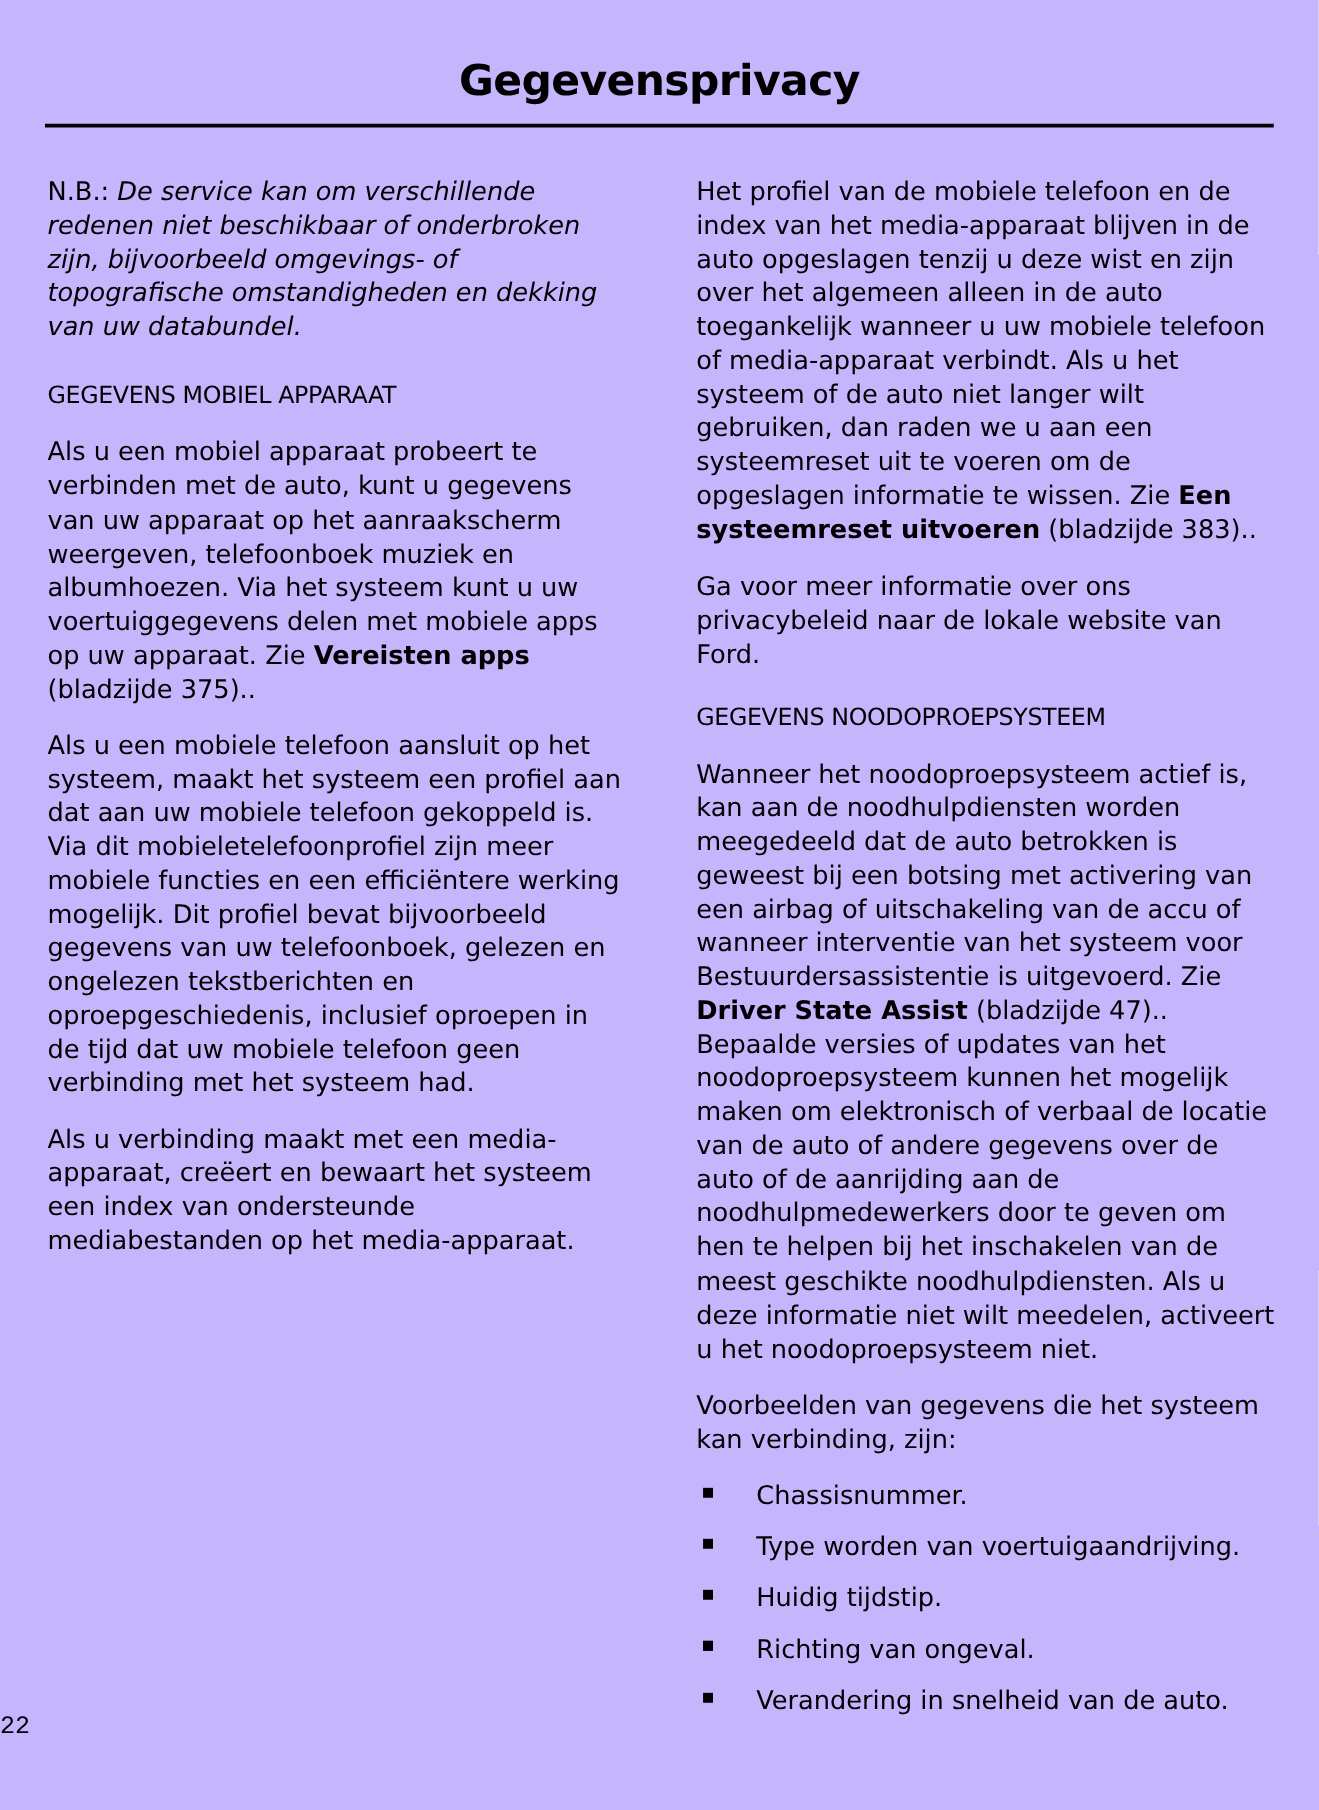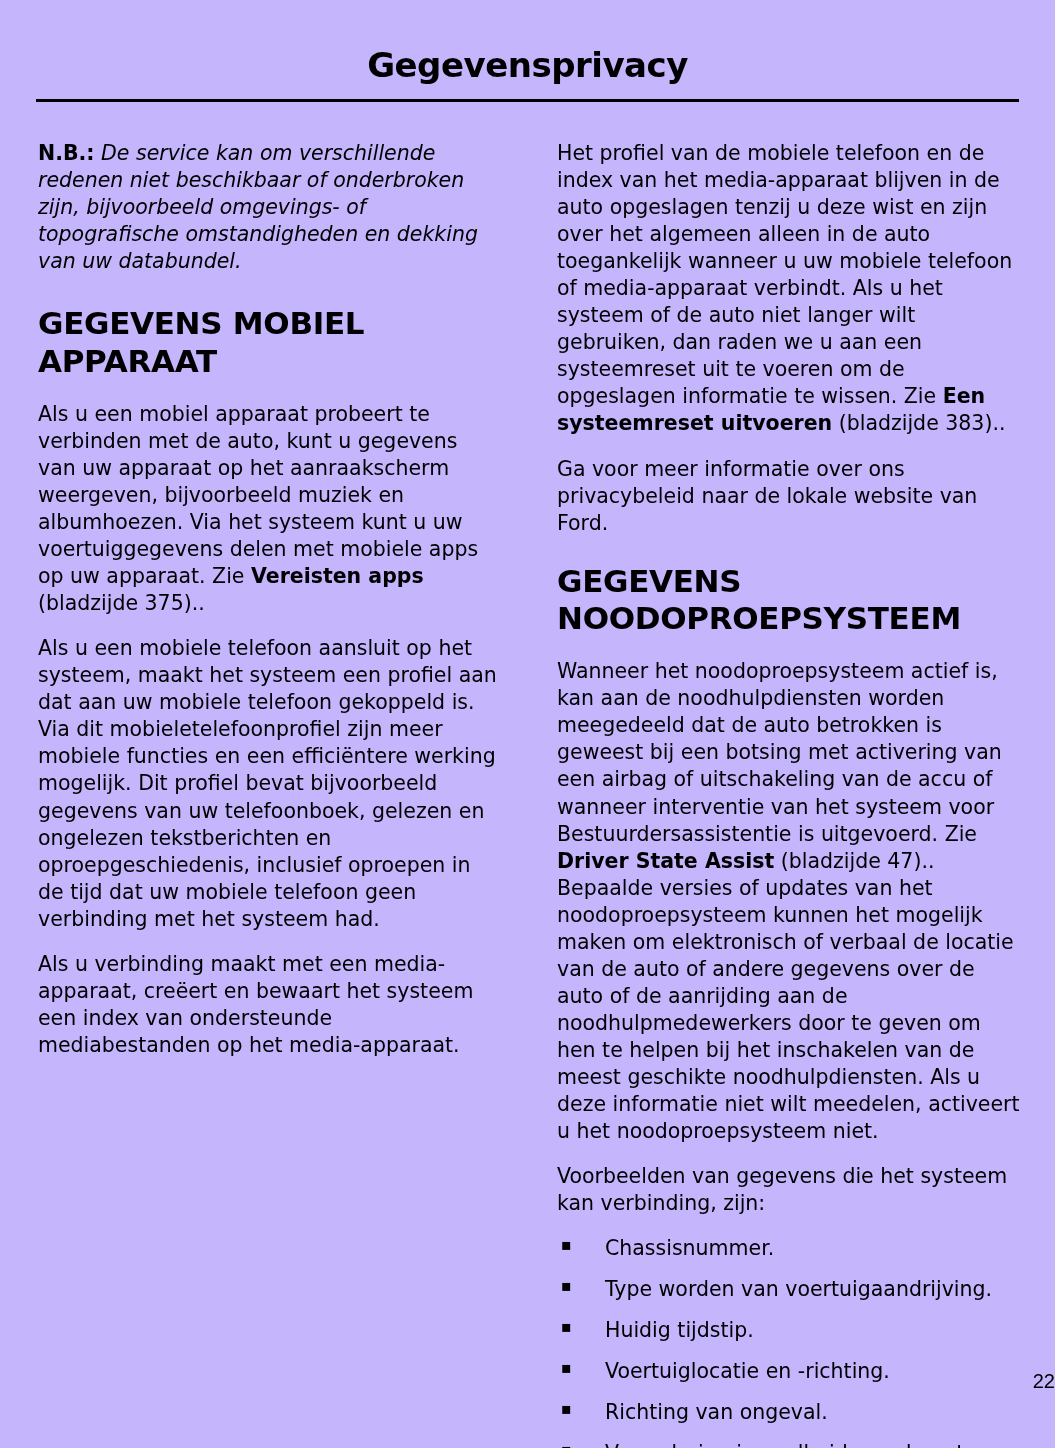--- a/index.html
+++ b/index.html
@@ -50,30 +50,30 @@
   p {
     margin: 0 0 18px 0;
     font-size: 20.5px;
     line-height: 1.32;
     font-family: "DejaVu Sans", sans-serif;
   }
   p.note {
     font-style: italic;
   }
   .nb {
-    font-weight: bold;
+    font-weight: normal;
     font-style: normal;
   }
   .link {
     text-decoration: underline;
     font-style: italic;
   }
   h2 {
-    font-size: 31px;
-    font-weight: bold;
+    font-size: 19px;
+    font-weight: normal;
     line-height: 1.22;
     margin: 26px 0 20px 0;
     letter-spacing: -0.3px;
     font-family: "DejaVu Sans", sans-serif;
   }
   h2.first {
     margin-top: 30px;
   }
   .b {
     font-weight: bold;
@@ -95,43 +95,43 @@
     position: absolute;
     left: 4px;
     top: -1px;
     font-size: 16px;
   }
   .page-number {
     position: absolute;
     bottom: 55px;
     left: 0;
     width: 100%;
-    text-align: right;
+    text-align: left;
     font-size: 20px;
-    font-family: Liberation Sans, sans-serif;
+    font-family: Liberation Mono, monospace;
   }
 </style>
 </head>
 <body>
 
 <div class="page">
 
   <div class="page-title">Gegevensprivacy</div>
   <div class="title-rule"></div>
 
   <div class="columns">
 
     <div class="col">
 
       <p class="note"><span class="nb">N.B.:</span><span> De service kan om verschillende redenen niet beschikbaar of onderbroken zijn, bijvoorbeeld omgevings- of topografische omstandigheden en dekking van uw databundel.</span></p>
 
 
       <h2 class="first">GEGEVENS MOBIEL APPARAAT</h2>
 
-      <p><span>Als u een mobiel apparaat probeert te verbinden met de auto, kunt u gegevens van uw apparaat op het aanraakscherm weergeven, bijvoorbeeld muziek en albumhoezen. Via het systeem kunt u uw voertuiggegevens delen met mobiele apps op uw apparaat.  Zie </span><span class="b">Vereisten apps</span><span> (bladzijde 375)..</span></p>
+      <p><span>Als u een mobiel apparaat probeert te verbinden met de auto, kunt u gegevens van uw apparaat op het aanraakscherm weergeven, telefoonboek muziek en albumhoezen. Via het systeem kunt u uw voertuiggegevens delen met mobiele apps op uw apparaat.  Zie </span><span class="b">Vereisten apps</span><span> (bladzijde 375)..</span></p>
 
       <p>Als u een mobiele telefoon aansluit op het systeem, maakt het systeem een profiel aan dat aan uw mobiele telefoon gekoppeld is. Via dit mobieletelefoonprofiel zijn meer mobiele functies en een efficiëntere werking mogelijk. Dit profiel bevat bijvoorbeeld gegevens van uw telefoonboek, gelezen en ongelezen tekstberichten en oproepgeschiedenis, inclusief oproepen in de tijd dat uw mobiele telefoon geen verbinding met het systeem had.</p>
 
       <p>Als u verbinding maakt met een media-apparaat, creëert en bewaart het systeem een index van ondersteunde mediabestanden op het media-apparaat.</p>
 
     </div>
 
     <div class="col">
 
       <p><span>Het profiel van de mobiele telefoon en de index van het media-apparaat blijven in de auto opgeslagen tenzij u deze wist en zijn over het algemeen alleen in de auto toegankelijk wanneer u uw mobiele telefoon of media-apparaat verbindt. Als u het systeem of de auto niet langer wilt gebruiken, dan raden we u aan een systeemreset uit te voeren om de opgeslagen informatie te wissen.  Zie </span><span class="b">Een systeemreset uitvoeren</span><span> (bladzijde 383)..</span></p>
@@ -141,21 +141,21 @@
       <h2>GEGEVENS NOODOPROEPSYSTEEM</h2>
 
       <p><span>Wanneer het noodoproepsysteem actief is, kan aan de noodhulpdiensten worden meegedeeld dat de auto betrokken is geweest bij een botsing met activering van een airbag of uitschakeling van de accu of wanneer interventie van het systeem voor Bestuurdersassistentie is uitgevoerd.  Zie </span><span class="b">Driver State Assist</span><span> (bladzijde 47).. Bepaalde versies of updates van het noodoproepsysteem kunnen het mogelijk maken om elektronisch of verbaal de locatie van de auto of andere gegevens over de auto of de aanrijding aan de noodhulpmedewerkers door te geven om hen te helpen bij het inschakelen van de meest geschikte noodhulpdiensten. Als u deze informatie niet wilt meedelen, activeert u het noodoproepsysteem niet.</span></p>
 
       <p>Voorbeelden van gegevens die het systeem kan verbinding, zijn:</p>
 
       <ul>
         <li><span class="bullet">▪</span><span>Chassisnummer.</span></li>
         <li><span class="bullet">▪</span><span>Type worden van voertuigaandrijving.</span></li>
         <li><span class="bullet">▪</span><span>Huidig tijdstip.</span></li>
-        <li><span class="bullet">▪</span><span>Voertuiglocatie en -richting.</span></li>
+        <li><span class="bullet">▪</span></li>
         <li><span class="bullet">▪</span><span>Richting van ongeval.</span></li>
         <li><span class="bullet">▪</span><span>Verandering in snelheid van de auto.</span></li>
       </ul>
 
     </div>
 
   </div>
 
   <div class="page-number">22</div>
 

